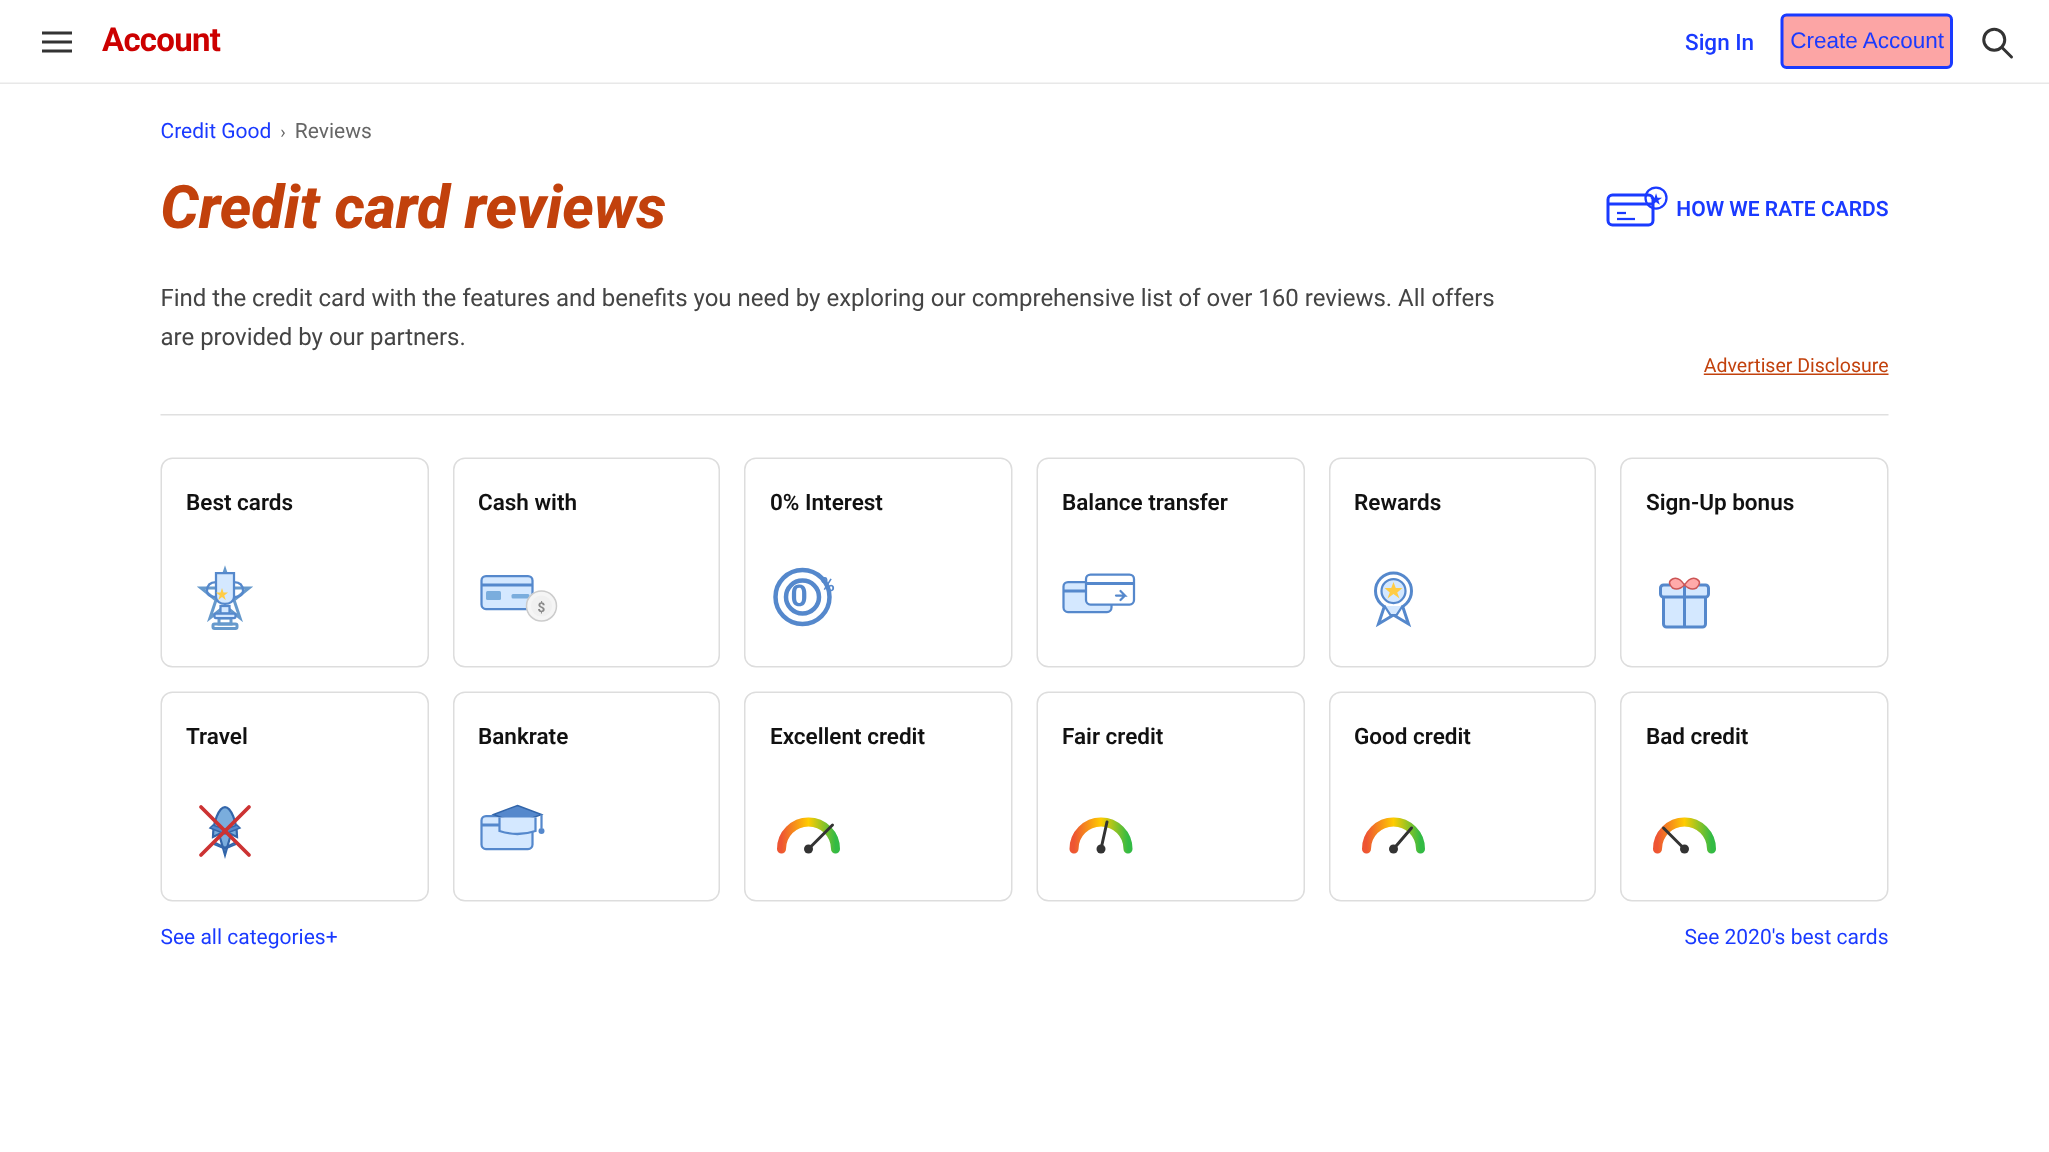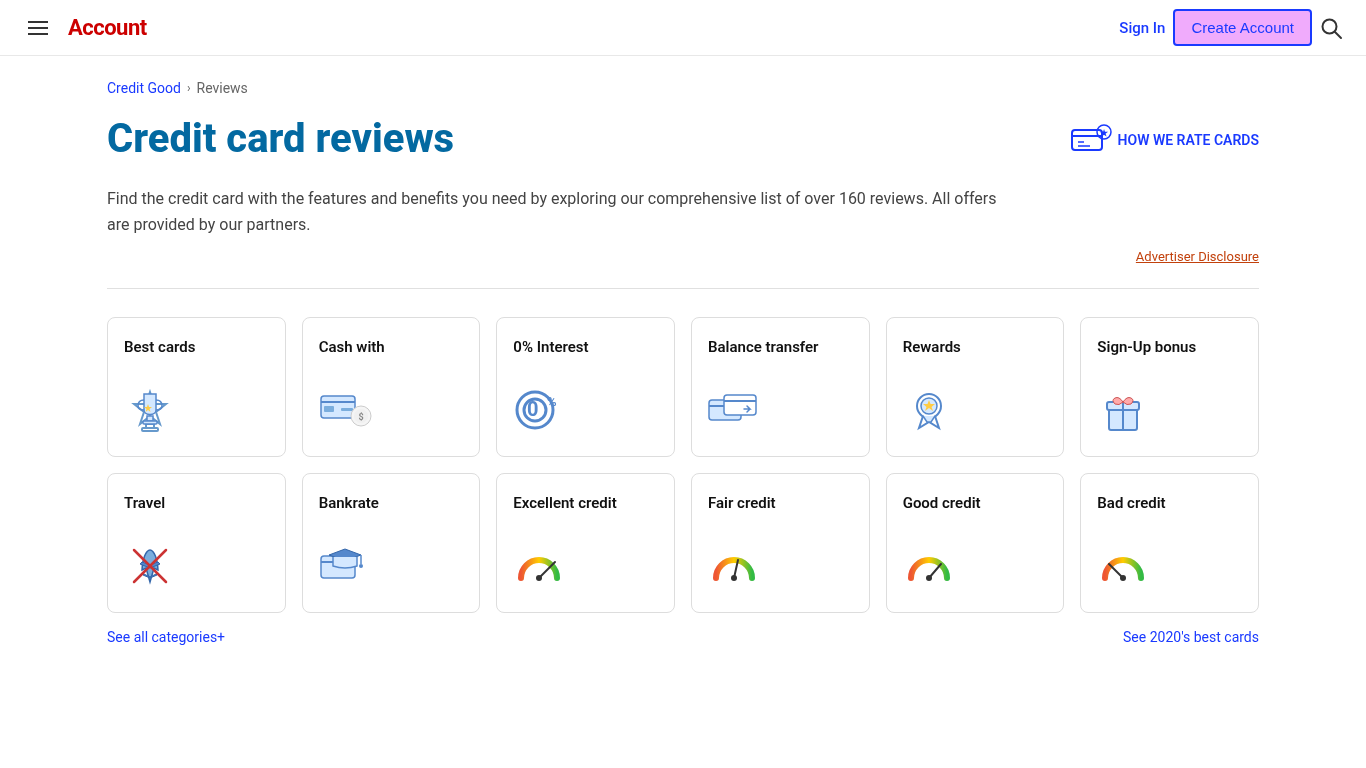--- a/index.html
+++ b/index.html
@@ -15,60 +15,60 @@
       border-bottom: 1px solid #e8e8e8;
       position: sticky;
       top: 0;
       background: #fff;
       z-index: 100;
     }
     .header-left { display: flex; align-items: center; gap: 16px; }
     .hamburger { display: flex; flex-direction: column; gap: 4px; cursor: pointer; padding: 4px; }
     .hamburger span { display: block; width: 20px; height: 2px; background: #333; }
     .logo { font-size: 22px; font-weight: 700; color: #CC0000; letter-spacing: -0.5px; }
-    .header-right { display: flex; align-items: center; gap: 8px; }
+    .header-right { display: flex; align-items: center; gap: 18px; }
     .sign-in-btn { color: #1a3aff; font-size: 15px; font-weight: 500; text-decoration: none; cursor: pointer; }
     .create-account-btn {
       border: 2px solid #1a3aff;
       color: #1a3aff;
-      background: #f0abfc;
-      padding: 8px 16px;
+      background: #fca5a5;
+      padding: 8px 4px;
       border-radius: 4px;
       font-size: 15px;
       font-weight: 500;
       cursor: pointer;
     }
     .search-icon-btn { cursor: pointer; display: flex; align-items: center; }
 
     
     .main { max-width: 1200px; margin: 0 auto; padding: 24px 24px; }
 
     
     .breadcrumb { display: flex; align-items: center; gap: 6px; font-size: 14px; margin-bottom: 20px; }
     .breadcrumb-link { color: #1a3aff; text-decoration: none; cursor: pointer; }
     .breadcrumb-separator { color: #666; font-size: 12px; }
     .breadcrumb-current { color: #666; }
 
     
     .page-header { display: flex; justify-content: space-between; align-items: flex-start; margin-bottom: 24px; }
-    .page-title { font-size: 40px; font-weight: 800; color: #0369a1; line-height: 1.15; }
+    .page-title { font-size: 40px; font-weight: 800; color: #c2410c; line-height: 1.15; font-style: italic; }
     .how-we-rate {
       display: flex;
       align-items: center;
       gap: 8px;
       color: #1a3aff;
       font-size: 14px;
       font-weight: 600;
       cursor: pointer;
       white-space: nowrap;
       margin-top: 8px;
     }
 
     
-    .description { font-size: 16px; color: #444; line-height: 1.6; max-width: 900px; margin-bottom: 12px; }
+    .description { font-size: 16px; color: #444; line-height: 1.6; max-width: 900px; margin-bottom: 0; }
     .advertiser-disclosure { text-align: right; font-size: 13px; color: #c2410c; cursor: pointer; text-decoration: underline; margin-bottom: 24px; }
 
     
     .divider { border: none; border-top: 1px solid #e0e0e0; margin-bottom: 28px; }
 
     
     .cards-grid { display: grid; grid-template-columns: repeat(6, 1fr); gap: 16px; margin-bottom: 16px; }
 
     .card-item {
       border: 1px solid #ddd;

